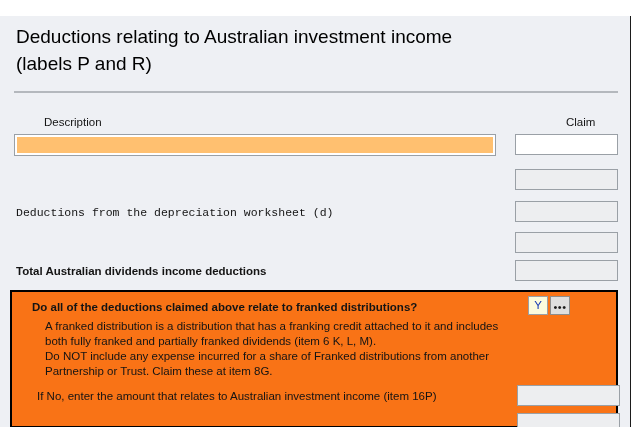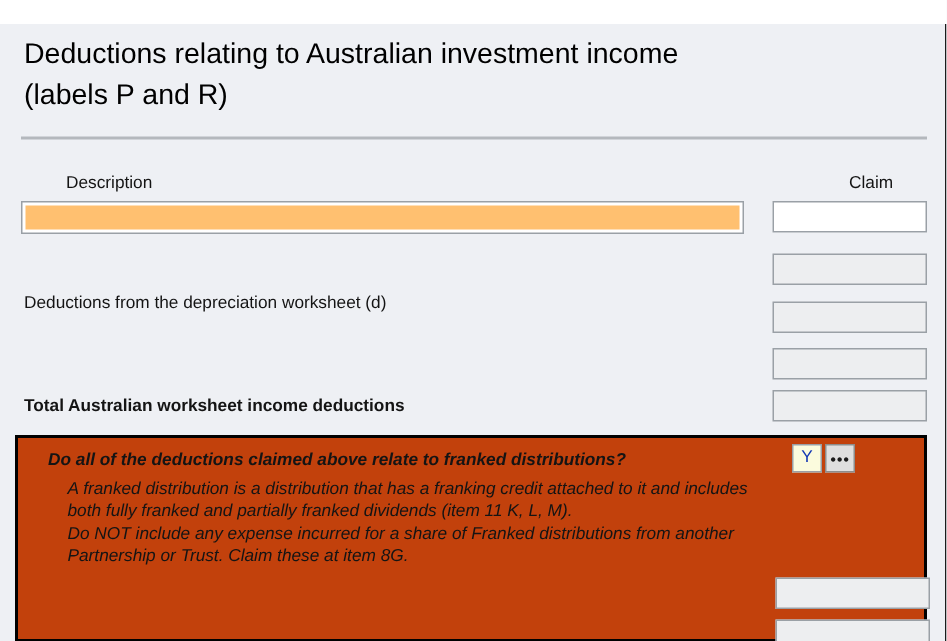--- a/index.html
+++ b/index.html
@@ -93,22 +93,21 @@
 
   
   .panel {
     position: absolute;
     left: 10px;
     top: 274px;
     width: 608px;
     height: 138px;
     box-sizing: border-box;
     border: 2px solid #000000;
-    background: #c2410c;
-    font-style: italic;
+    background: #f97316;
   }
   .panel-question {
     position: absolute;
     left: 20px;
     top: 9px;
     font-size: 11.5px;
     font-weight: bold;
     color: #141414;
     white-space: nowrap;
   }
@@ -184,35 +183,36 @@
   <div class="col-head desc">Description</div>
   <div class="col-head amt">Claim</div>
 
   <div class="box desc-box">
     <div class="desc-fill"></div>
   </div>
   <div class="box amount-box editable" style="top:118px;"></div>
 
   <div class="box amount-box" style="top:153px;"></div>
 
-  <div class="row-label" style="top:180px;">Deductions from the depreciation worksheet (d)</div>
+  <div class="row-label" style="top:190px;font-family:Liberation Mono, monospace;">Deductions from the depreciation worksheet (d)</div>
   <div class="box amount-box" style="top:185px;"></div>
 
   <div class="box amount-box" style="top:216px;"></div>
 
-  <div class="row-label bold" style="top:249px;">Total Australian worksheet income deductions</div>
+  <div class="row-label bold" style="top:249px;">Total Australian dividends income deductions</div>
   <div class="box amount-box" style="top:244px;"></div>
 
   <div class="panel">
     <div class="panel-question">Do all of the deductions claimed above relate to franked distributions?</div>
     <div class="panel-note">A franked distribution is a distribution that has a franking credit attached to it and includes
-both fully franked and partially franked dividends (item 11 K, L, M).
+both fully franked and partially franked dividends (item 6 K, L, M).
 Do NOT include any expense incurred for a share of Franked distributions from another
 Partnership or Trust. Claim these at item 8G.</div>
 
+    <div class="panel-row-label" style="top:98px;">If No, enter the amount that relates to Australian investment income (item 16P)</div>
     <div class="panel-amount" style="top:93px;"></div>
 
     <div class="panel-amount" style="top:121px;"></div>
   </div>
 
   <div class="code-group">
     <div class="code-field">Y</div>
     <div class="ellipsis-btn">•••</div>
   </div>
 

